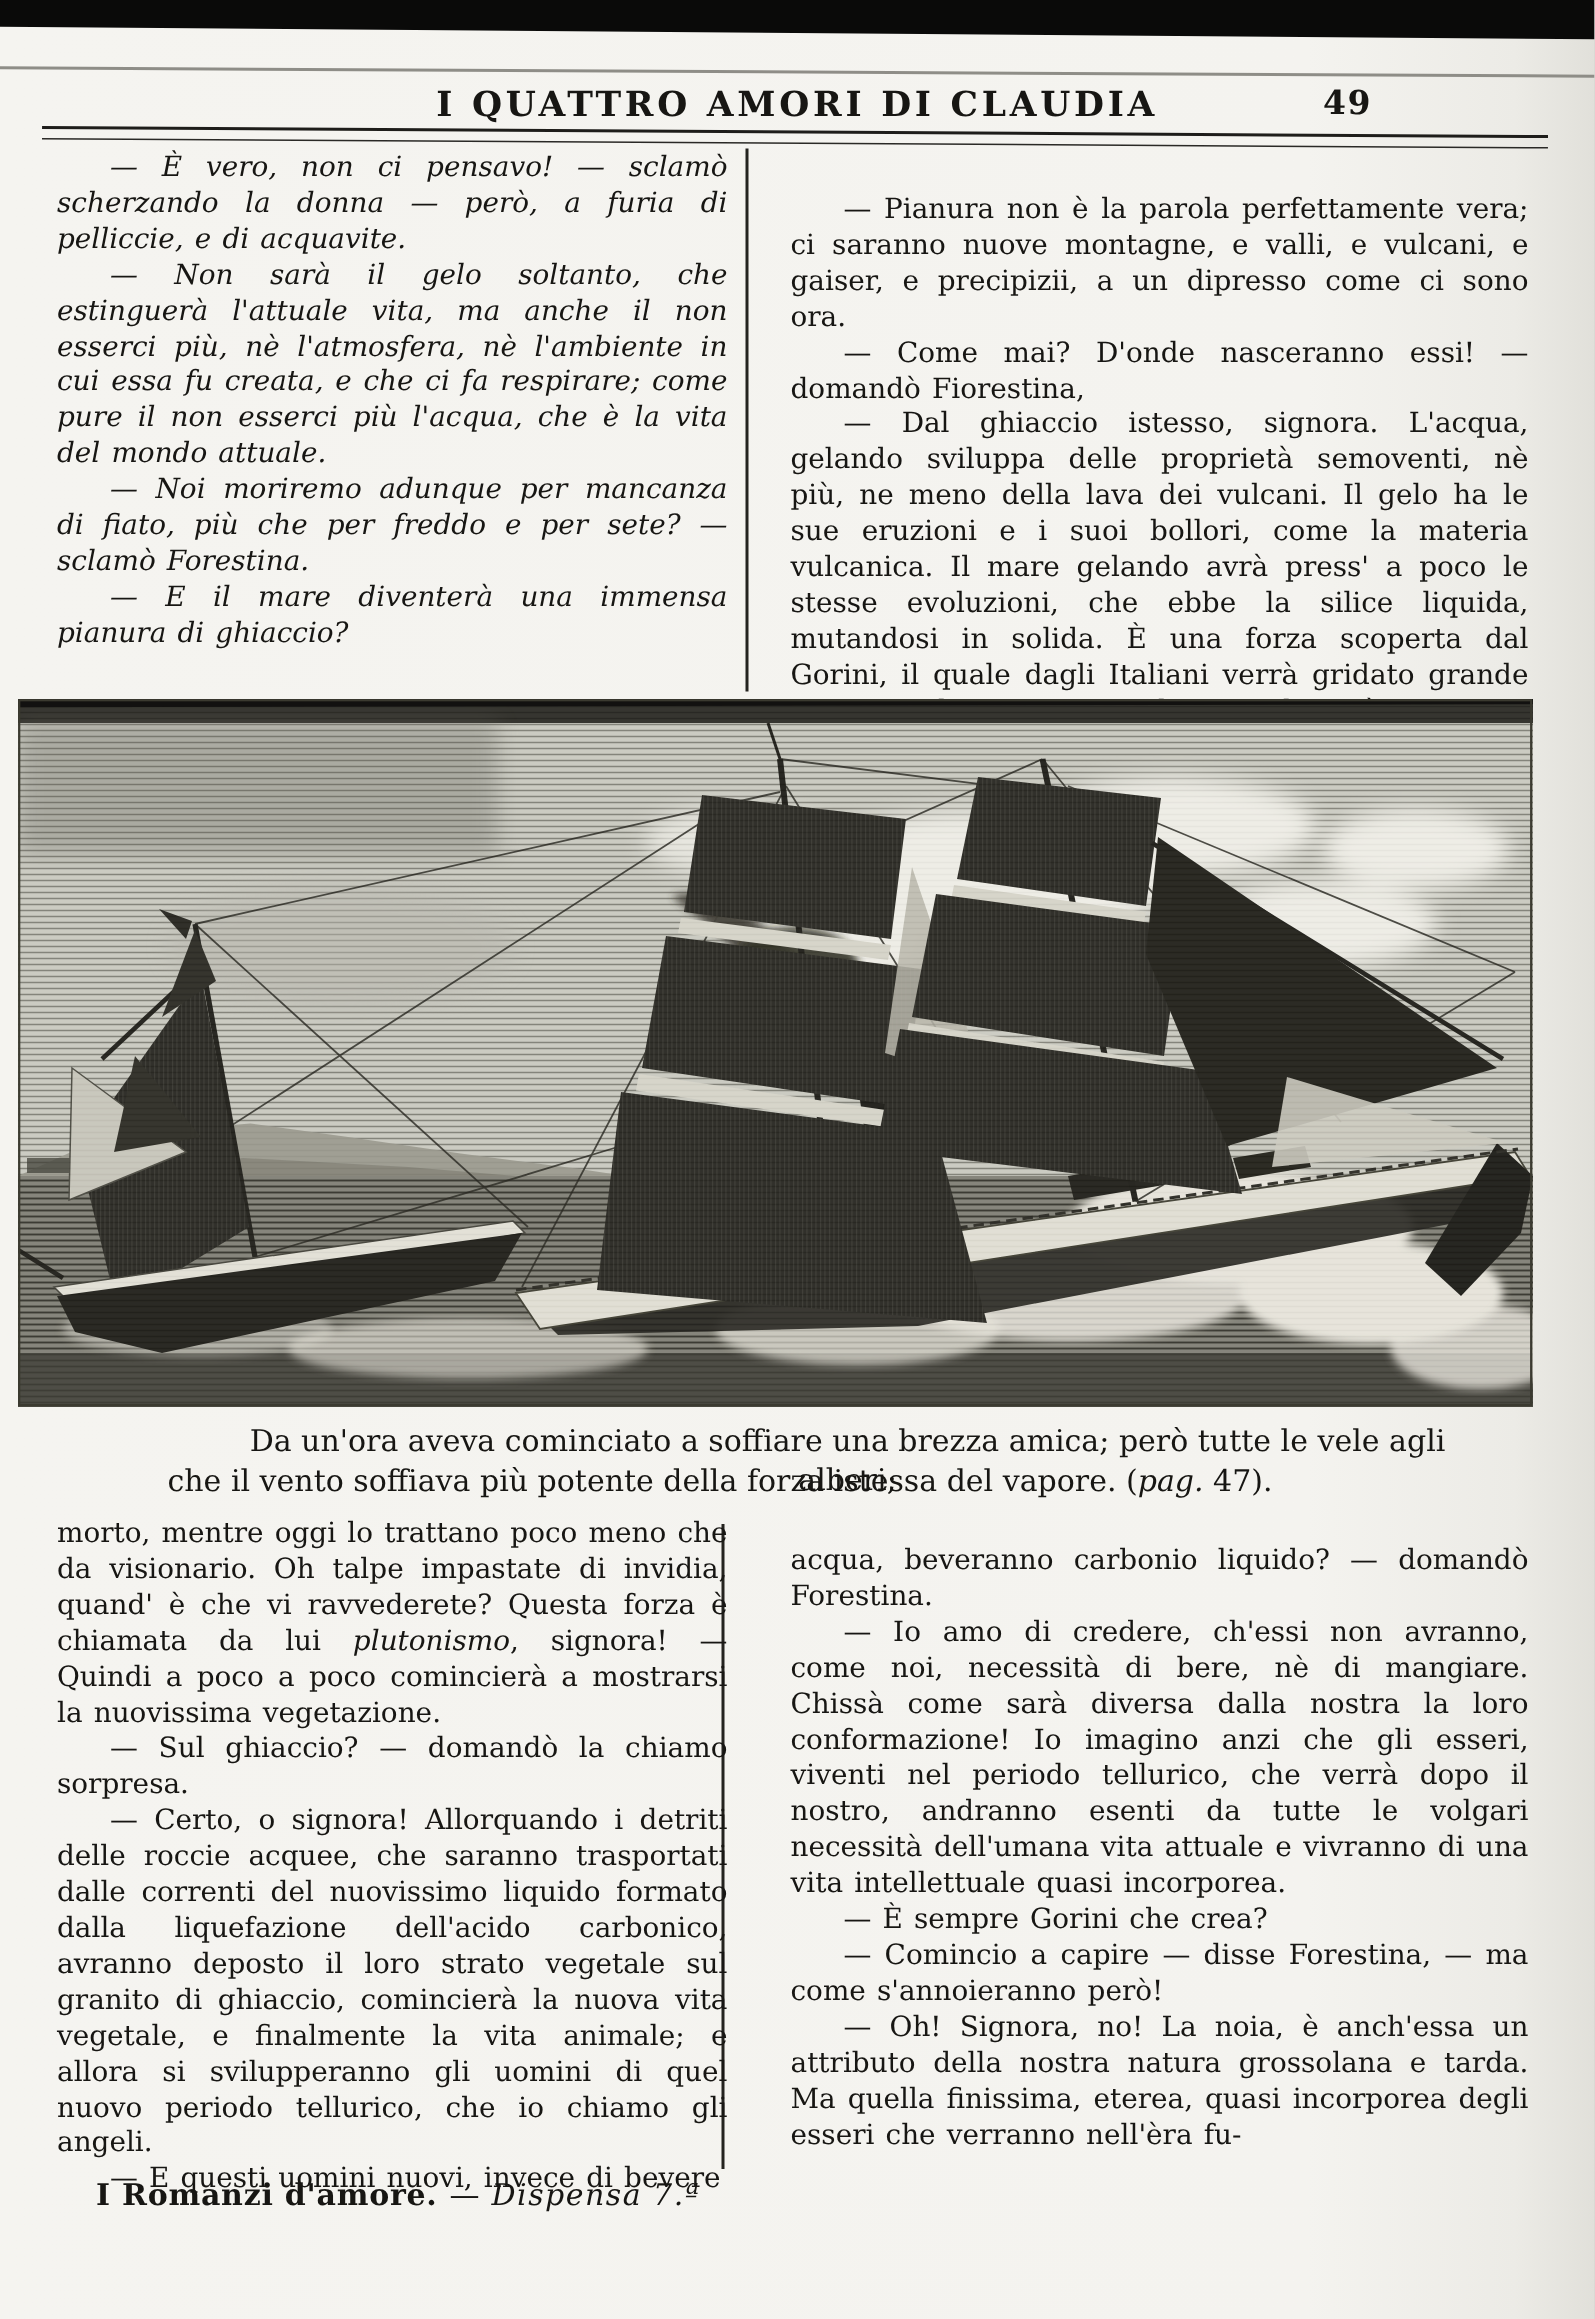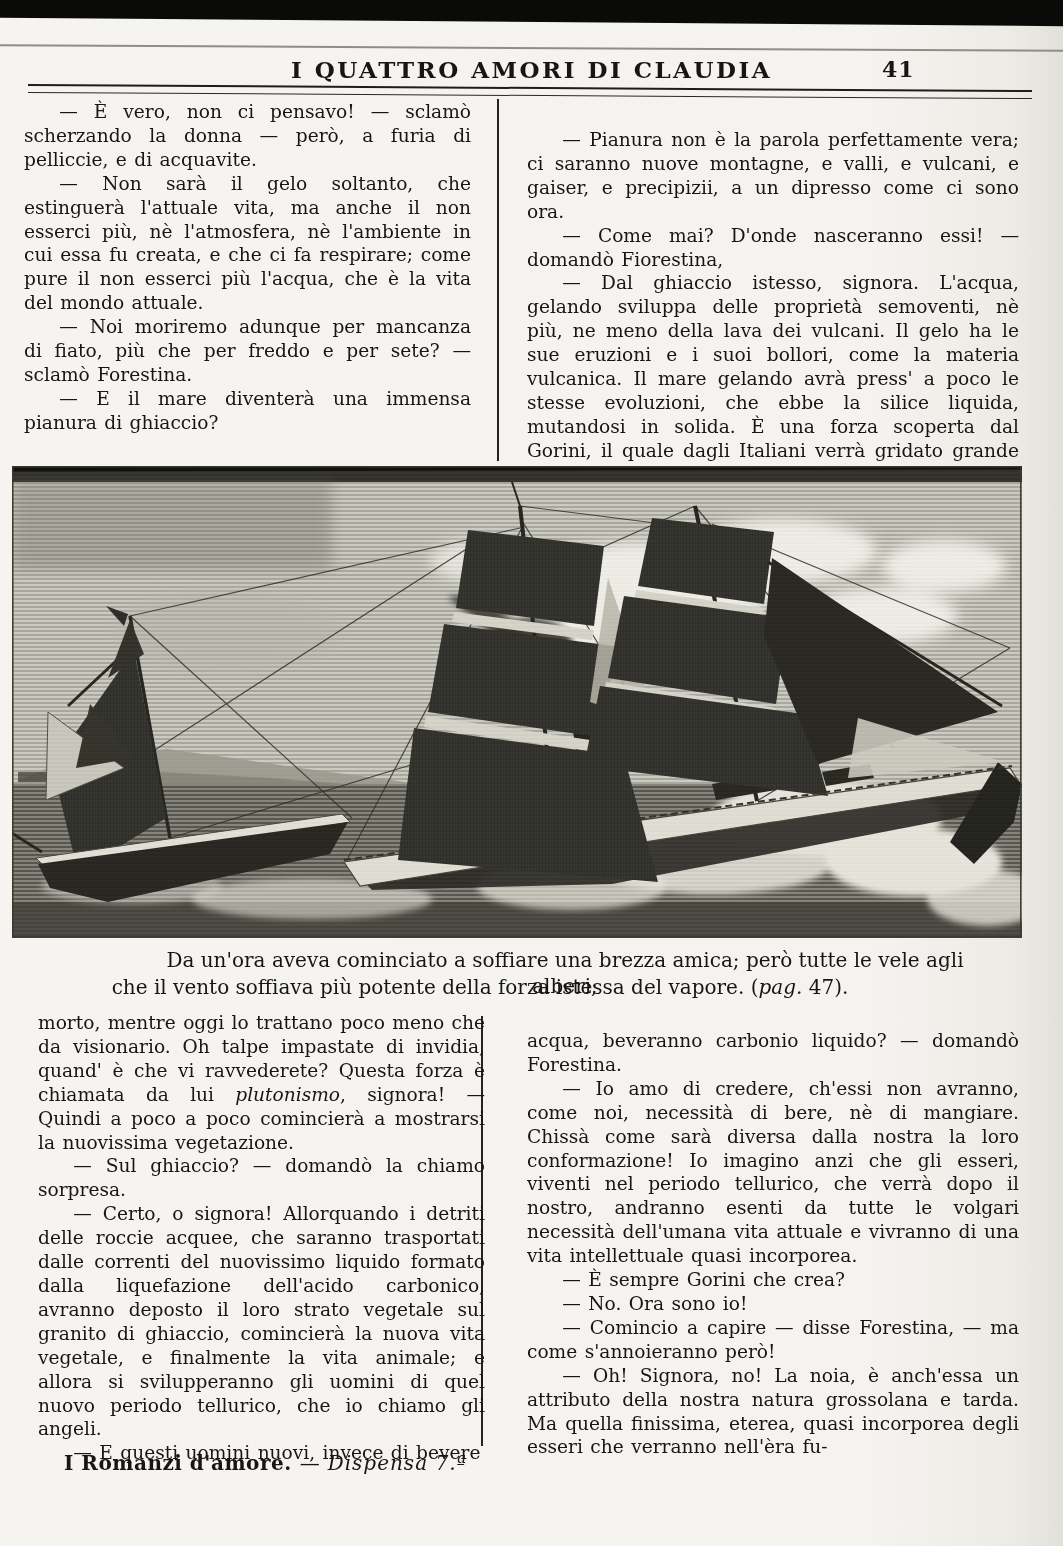--- a/index.html
+++ b/index.html
@@ -34,21 +34,21 @@
   }
   .vdiv{position:absolute;width:2px;background:#24231f;}
   #vdiv-top{left:497px;top:99px;height:362px;}
   #vdiv-bottom{left:481px;top:1016px;height:430px;}
   .col{position:absolute;}
   .para{
     margin:0;font-size:18.6px;line-height:23.9px;
     text-align:justify;word-spacing:1.5px;
   }
   .para.indent{text-indent:1.9em;}
-  #col-tl{left:24px;top:100px;width:447px;}
+  #col-tl{left:38px;top:100px;width:447px;font-style:italic;}
   #col-tr{left:527px;top:100px;width:492px;margin-top:28px;}
   #col-bl{left:38px;top:1011px;width:447px;}
   #col-br{left:527px;top:1029px;width:492px;}
   .engraving{
     position:absolute;left:12px;top:466px;width:1010px;height:472px;
   }
   .caption-line{position:absolute;text-align:center;font-size:20px;line-height:26px;}
   #caption-1{left:140px;top:947px;width:850px;}
   #caption-2{left:80px;top:974px;width:800px;}
   .footer{position:absolute;left:64px;top:1451px;font-size:20px;}
@@ -58,21 +58,21 @@
 </style>
 </head>
 <body>
 
 <div class="page">
 
   <div class="scan-band-top"></div>
   <div class="scan-line-top"></div>
 
   <div class="header-title">I QUATTRO AMORI DI CLAUDIA</div>
-  <div class="pagenum">41</div>
+  <div class="pagenum">49</div>
   <div class="hrule-double"></div>
 
   <div class="vdiv" id="vdiv-top"></div>
   <div class="vdiv" id="vdiv-bottom"></div>
 
   <div class="col" id="col-tl">
       <p class="para indent">— È vero, non ci pensavo! — sclamò scherzando la donna — però, a furia di pelliccie, e di acquavite.</p>
       <p class="para indent">— Non sarà il gelo soltanto, che estinguerà l'attuale vita, ma anche il non esserci più, nè l'atmosfera, nè l'ambiente in cui essa fu creata, e che ci fa respirare; come pure il non esserci più l'acqua, che è la vita del mondo attuale.</p>
       <p class="para indent">— Noi moriremo adunque per mancanza di fiato, più che per freddo e per sete? — sclamò Forestina.</p>
       <p class="para indent">— E il mare diventerà una immensa pianura di ghiaccio?</p>
@@ -215,21 +215,20 @@
   <div class="col" id="col-bl">
       <p class="para">morto, mentre oggi lo trattano poco meno che da visionario. Oh talpe impastate di invidia, quand' è che vi ravvederete? Questa forza è chiamata da lui <i>plutonismo</i>, signora! — Quindi a poco a poco comincierà a mostrarsi la nuovissima vegetazione.</p>
       <p class="para indent">— Sul ghiaccio? — domandò la chiamo sorpresa.</p>
       <p class="para indent">— Certo, o signora! Allorquando i detriti delle roccie acquee, che saranno trasportati dalle correnti del nuovissimo liquido formato dalla liquefazione dell'acido carbonico, avranno deposto il loro strato vegetale sul granito di ghiaccio, comincierà la nuova vita vegetale, e finalmente la vita animale; e allora si svilupperanno gli uomini di quel nuovo periodo tellurico, che io chiamo gli angeli.</p>
       <p class="para indent">— E questi uomini nuovi, invece di bevere</p>
     </div>
   <div class="col" id="col-br">
       <p class="para">acqua, beveranno carbonio liquido? — domandò Forestina.</p>
       <p class="para indent">— Io amo di credere, ch'essi non avranno, come noi, necessità di bere, nè di mangiare. Chissà come sarà diversa dalla nostra la loro conformazione! Io imagino anzi che gli esseri, viventi nel periodo tellurico, che verrà dopo il nostro, andranno esenti da tutte le volgari necessità dell'umana vita attuale e vivranno di una vita intellettuale quasi incorporea.</p>
       <p class="para indent">— È sempre Gorini che crea?</p>
-      <p class="para indent">— No. Ora sono io!</p>
       <p class="para indent">— Comincio a capire — disse Forestina, — ma come s'annoieranno però!</p>
       <p class="para indent">— Oh! Signora, no! La noia, è anch'essa un attributo della nostra natura grossolana e tarda. Ma quella finissima, eterea, quasi incorporea degli esseri che verranno nell'èra fu-</p>
     </div>
 
   <div class="footer">
     <span class="series">I Romanzi d'amore.</span><span class="sep">—</span><span class="issue">Dispensa 7.ª</span>
   </div>
 
 </div>
 

